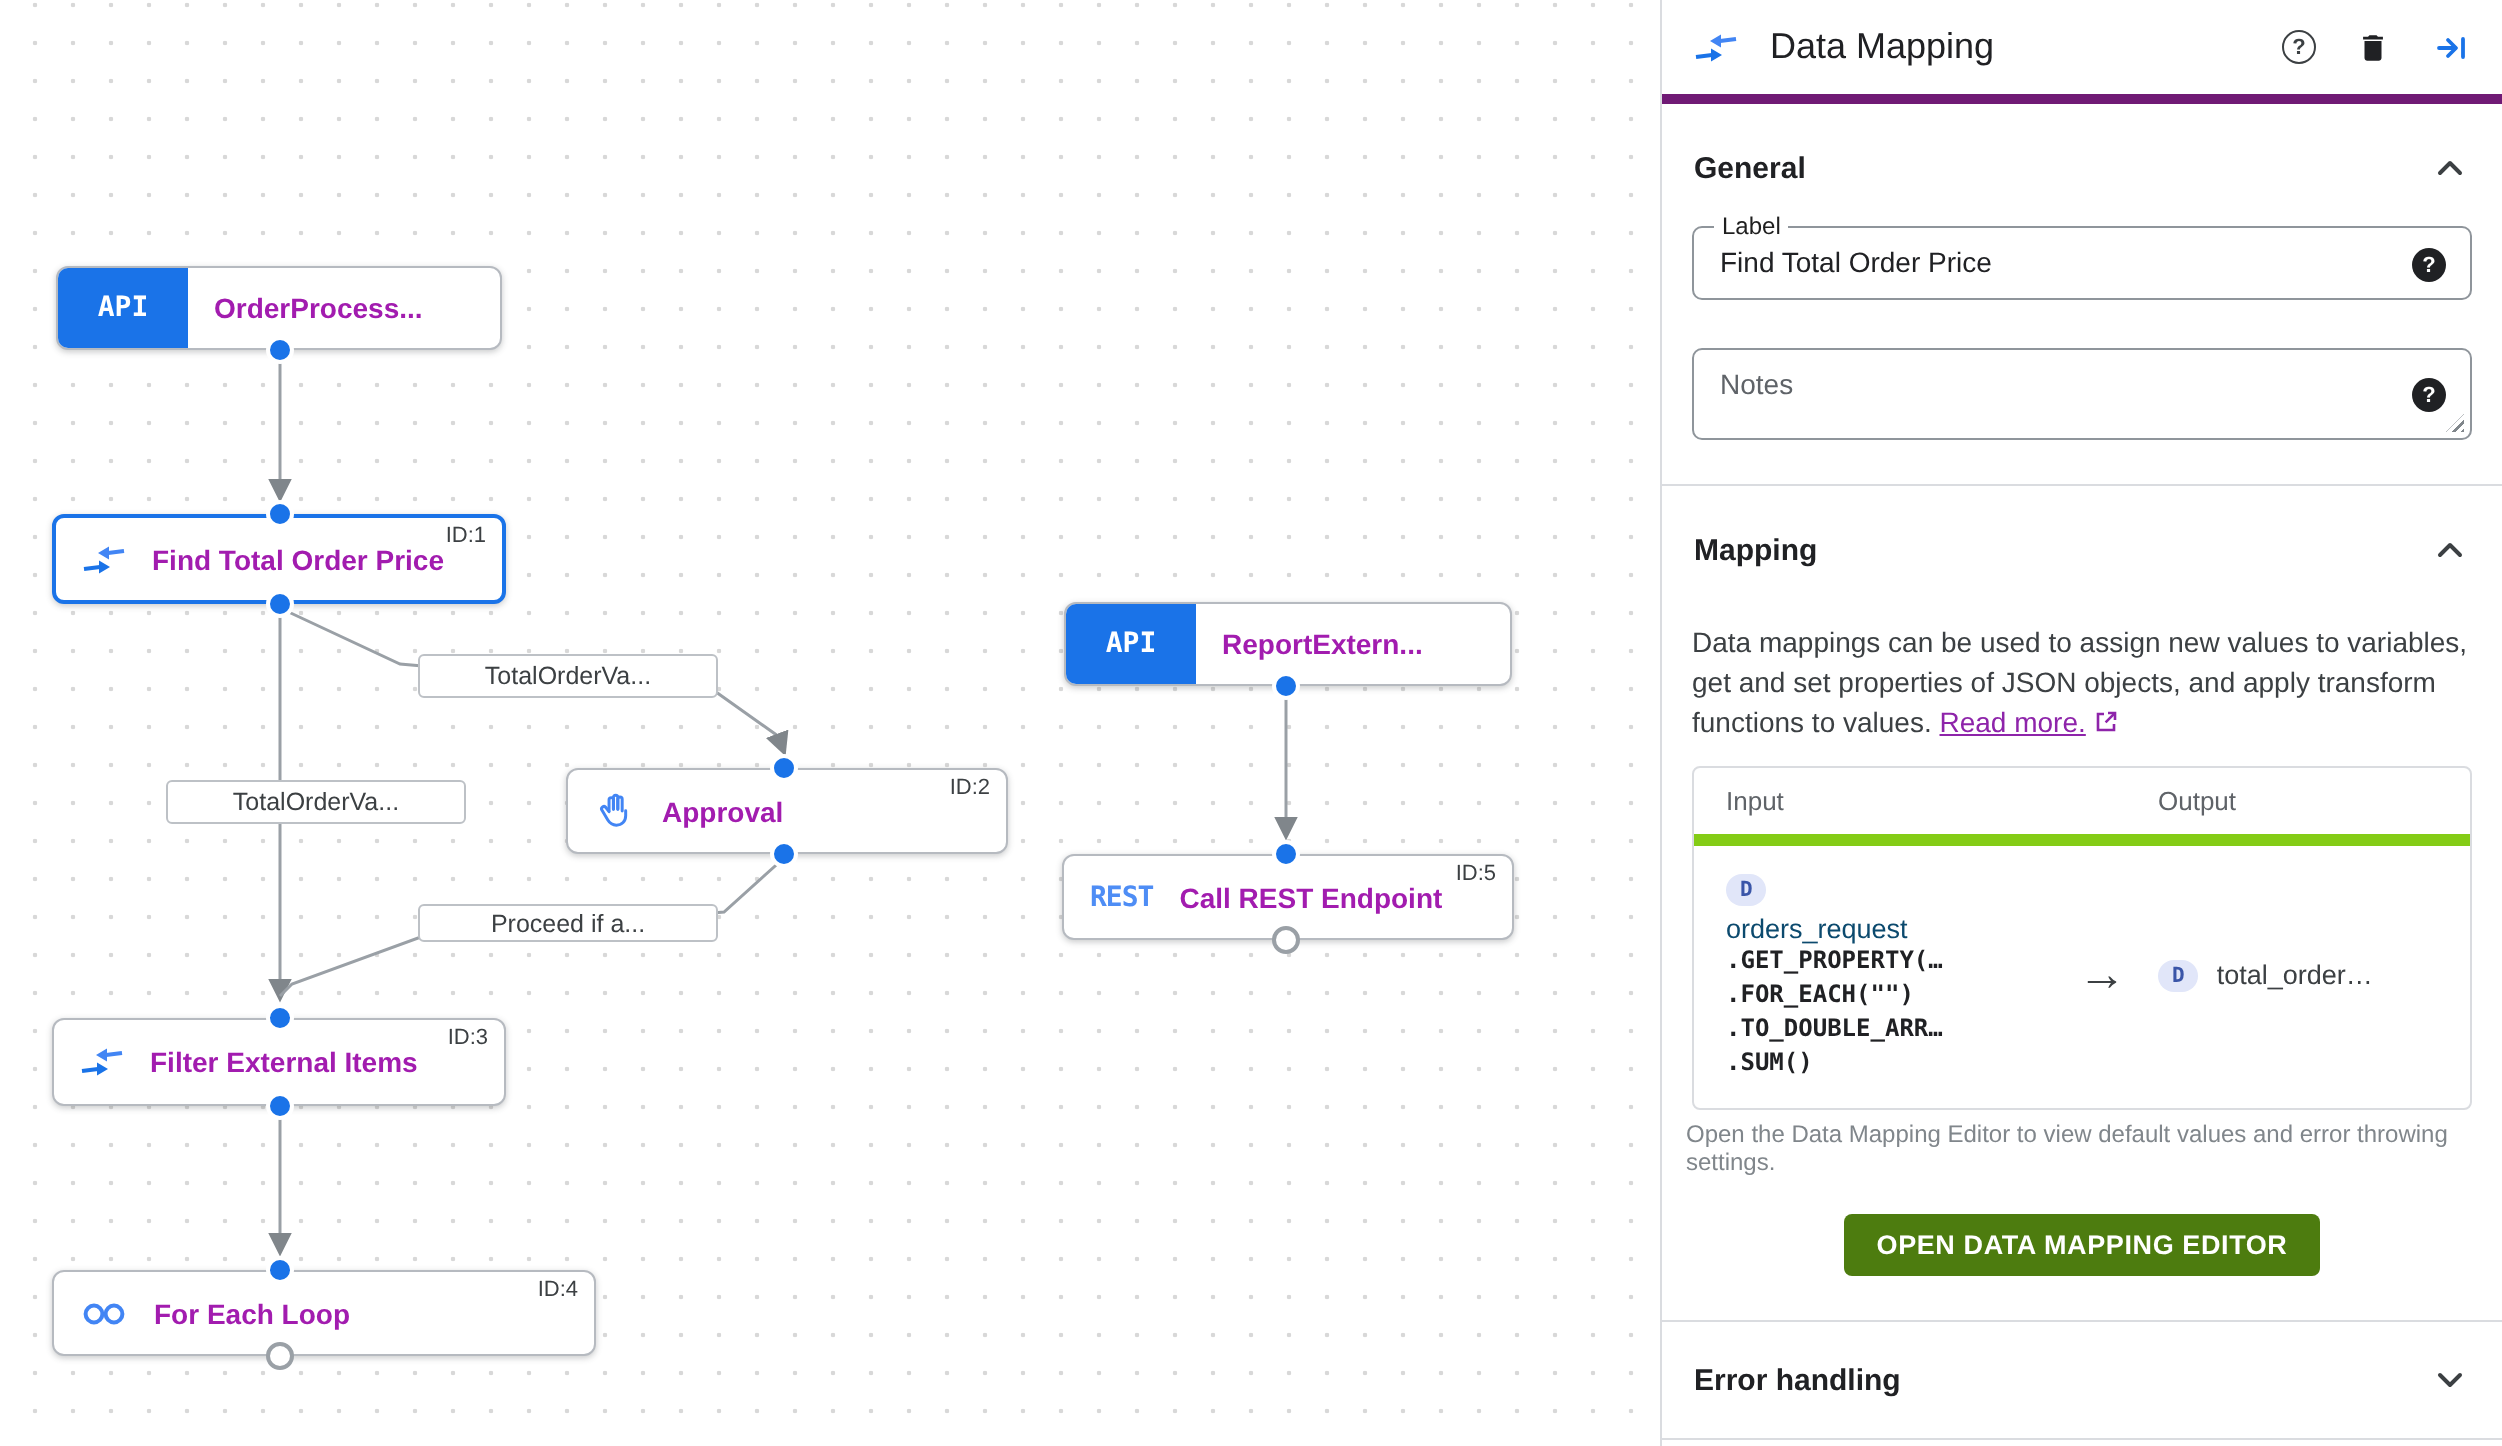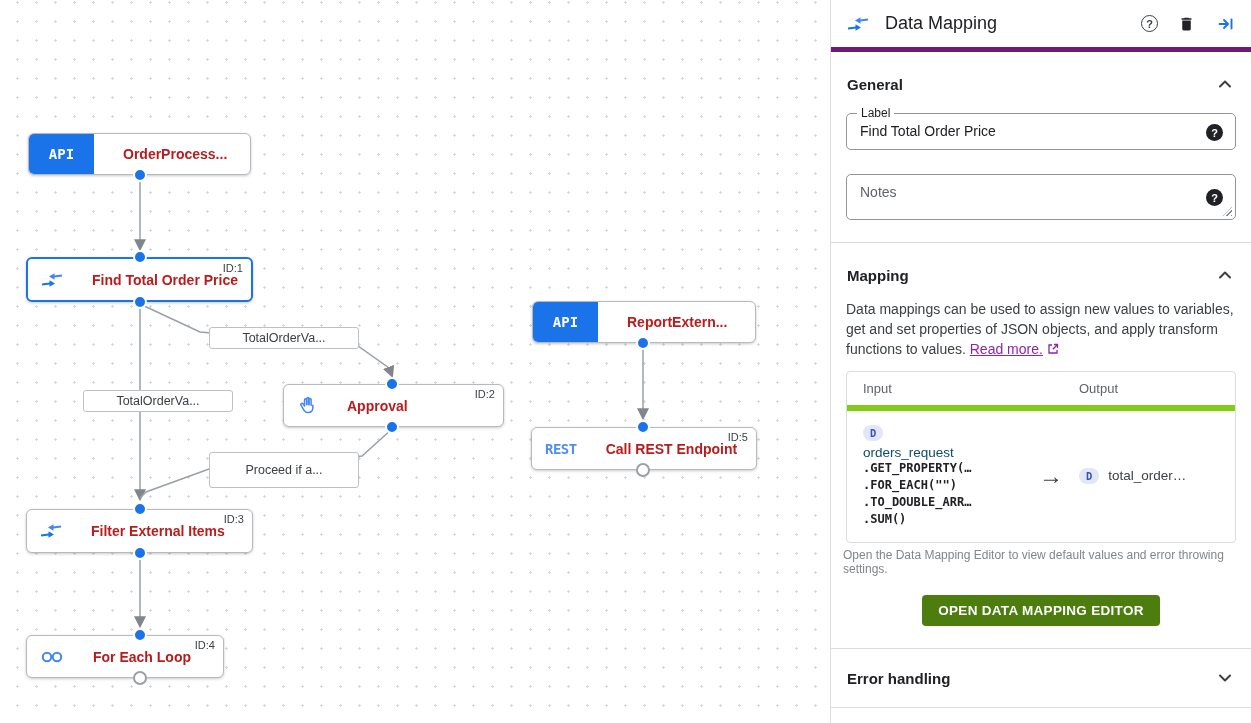--- a/index.html
+++ b/index.html
@@ -15,21 +15,21 @@
   .node { position:absolute; z-index:2; background:#fff; border:1px solid #b6bac0;
     border-radius:6px; box-shadow:0 1px 3px rgba(60,64,67,.28);
     display:flex; align-items:center; }
   .node.selected { border:2px solid #1a73e8; }
   .api-badge { width:65px; align-self:stretch; background:#1a73e8; border-radius:5px 0 0 5px;
     color:#fff; display:flex; align-items:center; justify-content:center;
     font-family:"DejaVu Sans Mono", monospace; font-weight:bold; font-size:14px; }
   .rest-text { margin-left:13px; font-family:"DejaVu Sans Mono", monospace;
     font-weight:bold; font-size:14px; color:#4e8df5; letter-spacing:-0.5px; }
   .node-icon { margin-left:13px; display:flex; align-items:center; }
-  .node-label { font-weight:bold; font-size:14px; color:#b91c1c; margin-left:29px; white-space:nowrap; }
+  .node-label { font-weight:bold; font-size:14px; color:#a21caf; margin-left:13px; white-space:nowrap; }
   .node-id { position:absolute; top:3px; right:8px; font-size:11px; color:#3c4043; font-weight:normal; }
   .dot { position:absolute; z-index:4; width:14px; height:14px; border-radius:50%;
     background:#1a73e8; border:2px solid #fff; }
   .dot.open { background:#fff; border:2px solid #9aa0a6; }
   .edge-label { position:absolute; z-index:3; background:#fff; border:1px solid #bdc1c6;
     border-radius:3px; display:flex; align-items:center; justify-content:center;
     font-size:12.5px; color:#3c4043; }
 
   
   .panel { width:421px; height:723px; border-left:1px solid #dadce0; background:#fff; }
@@ -58,21 +58,21 @@
     font-family:"Liberation Sans", sans-serif; font-size:14px; color:#202124;
     padding:9px 40px 0 13px; background:transparent; }
   .notes-ta::placeholder { color:#5f6368; }
   .q-icon { position:absolute; right:12px; width:17px; height:17px; background:#202124;
     border-radius:50%; color:#fff; font-size:11px; font-weight:bold;
     display:flex; align-items:center; justify-content:center; cursor:pointer; }
   .resize-handle { position:absolute; right:3px; bottom:3px; width:9px; height:9px;
     background:repeating-linear-gradient(135deg, transparent 0 2px, #80868b 2px 3.2px);
     clip-path:polygon(100% 0, 100% 100%, 0 100%); }
 
-  .map-desc { font-size:14px; color:#3c4043; line-height:20px; margin-top:12px; }
+  .map-desc { font-size:14px; color:#3c4043; line-height:20px; margin-top:24px; }
   .read-more { color:#8e24aa; text-decoration:underline; cursor:pointer; }
   .map-table { border:1px solid #dadce0; border-radius:4px; margin-top:12px; }
   .mt-head { display:flex; padding:9px 16px; border-bottom:6px solid #84cc16;
     font-size:13px; color:#5f6368; }
   .mt-head .in-col { flex:1; }
   .mt-head .out-col { width:140px; }
   .mt-row { display:flex; align-items:center; padding:12px 16px 14px 16px; }
   .in-cell { flex:1; }
   .arrow-cell { width:56px; font-size:24px; color:#3c4043; text-align:center; }
   .out-cell { width:140px; display:flex; align-items:center; gap:9px; }
@@ -161,34 +161,34 @@
           <line x1="21" y1="5.5" x2="13" y2="6.5" stroke="#4285f4" stroke-width="2"></line>
           <polygon points="13.5,3.2 13.5,9.8 8,6.5" fill="#4285f4"></polygon>
           <line x1="1" y1="14.5" x2="9" y2="13.5" stroke="#1a73e8" stroke-width="2"></line>
           <polygon points="8.5,10.2 8.5,16.8 14,13.5" fill="#1a73e8"></polygon>
         </svg>
       </span>
       <div class="node-label">Filter External Items</div>
       <div class="node-id">ID:3</div>
     </div>
 
-    <div class="node" style="left:26px; top:635px; width:198px; height:43px;">
+    <div class="node" style="left:26px; top:635px; width:272px; height:43px;">
       <span class="node-icon">
         <svg width="24" height="14" viewBox="0 0 24 14" fill="none" stroke="#4285f4" stroke-width="2">
           <circle cx="7" cy="7" r="4.2"></circle>
           <circle cx="17" cy="7" r="4.2"></circle>
         </svg>
       </span>
       <div class="node-label">For Each Loop</div>
       <div class="node-id">ID:4</div>
     </div>
 
     <div class="edge-label" style="left:209px; top:327px; width:150px; height:22px;">TotalOrderVa...</div>
     <div class="edge-label" style="left:83px; top:390px; width:150px; height:22px;">TotalOrderVa...</div>
-    <div class="edge-label" style="left:209px; top:452px; width:150px; height:36px;">Proceed if a...</div>
+    <div class="edge-label" style="left:209px; top:452px; width:150px; height:19px;">Proceed if a...</div>
 
     <div class="dot" style="left:133px; top:168px;"></div>
     <div class="dot" style="left:133px; top:250px;"></div>
     <div class="dot" style="left:133px; top:295px;"></div>
     <div class="dot" style="left:636px; top:336px;"></div>
     <div class="dot" style="left:385px; top:377px;"></div>
     <div class="dot" style="left:385px; top:420px;"></div>
     <div class="dot" style="left:636px; top:420px;"></div>
     <div class="dot open" style="left:636px; top:463px;"></div>
     <div class="dot" style="left:133px; top:502px;"></div>

